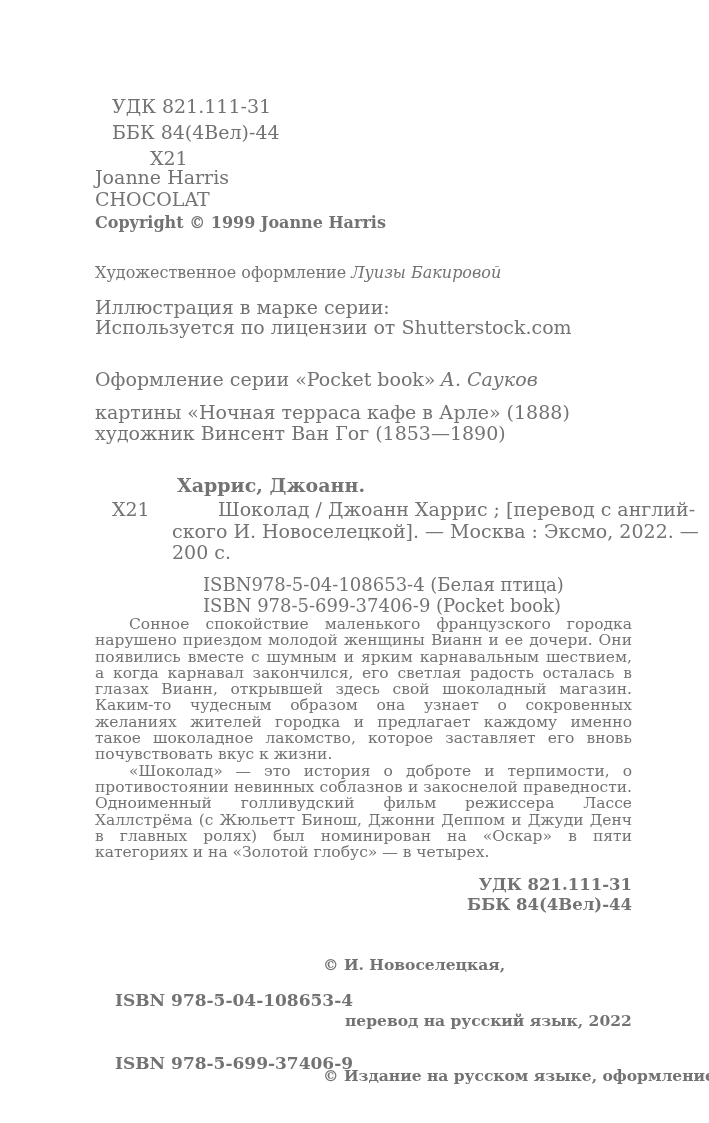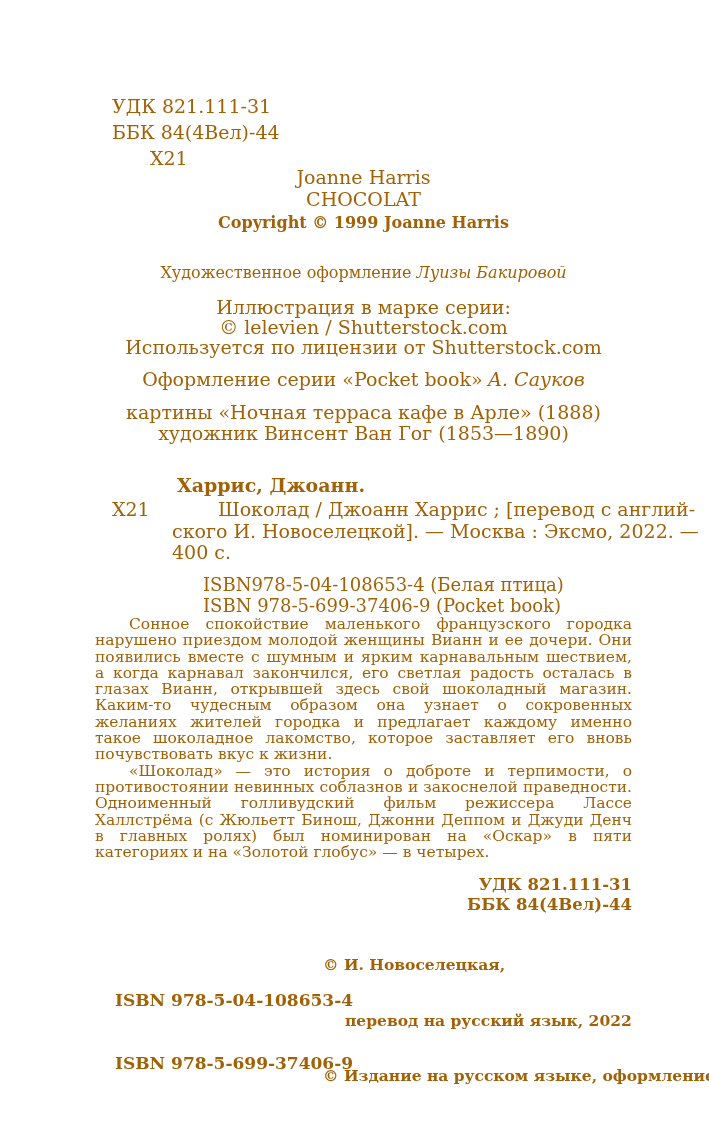--- a/index.html
+++ b/index.html
@@ -1,26 +1,26 @@
 <!DOCTYPE html>
 <html><head>
 <meta charset="utf-8">
 <style>
   html, body { margin:0; padding:0; background:#ffffff; }
   .page {
     position:relative;
     width:709px;
     height:1123px;
     background:#ffffff;
-    color:#a16207;
+    color:#737373;
     font-family:"DejaVu Serif", "Liberation Serif", serif;
     overflow:hidden;
   }
   .tb { position:absolute; left:95px; width:537px; }
-  .center { text-align:center; }
+  .center { }
   .line { white-space:pre; }
 
   .codes-top { top:93px; font-size:19px; line-height:26px; padding-left:17px; }
   .codes-top .x21 { padding-left:38px; }
 
   .author-block { top:166px; font-size:19px; line-height:22px; }
   .copyright-line { top:213px; font-size:16px;font-weight:bold; }
   .series-line { top:238px; font-size:19px; }
   .design-line { top:263px; font-size:16px; }
   .illustration-block { top:297px; font-size:19px; line-height:20px; }
@@ -62,41 +62,40 @@
 
   <div class="tb copyright-line center">Copyright © 1999 Joanne Harris</div>
 
 
   <div class="tb design-line center">
     <span>Художественное оформление</span><span class="italic">Луизы Бакировой</span>
   </div>
 
   <div class="tb illustration-block center">
     <div>Иллюстрация в марке серии:</div>
-    <div>© lelevien / Shutterstock.com</div>
     <div>Используется по лицензии от Shutterstock.com</div>
   </div>
 
   <div class="tb series-design-line center">
     <span>Оформление серии «Pocket book»</span><span class="italic">А. Сауков</span>
   </div>
 
   <div class="tb cover-block center">
     <div>картины «Ночная терраса кафе в Арле» (1888)</div>
     <div>художник Винсент Ван Гог (1853—1890)</div>
   </div>
 
   <div class="tb card-heading">Харрис, Джоанн.</div>
 
   <div class="tb card-body">
     <div class="margin-code">Х21</div>
     <div class="card-lines">
       <div class="line first">Шоколад / Джоанн Харрис ; [перевод с англий-</div>
       <div class="line">ского И. Новоселецкой]. — Москва : Эксмо, 2022. —</div>
-      <div class="line">400 с.</div>
+      <div class="line">200 с.</div>
     </div>
   </div>
 
   <div class="tb card-isbns">
     <div class="line">ISBN978-5-04-108653-4 (Белая птица)</div>
     <div class="line">ISBN 978-5-699-37406-9 (Pocket book)</div>
   </div>
 
   <div class="tb annotation">
     <p>Сонное спокойствие маленького французского городка нарушено приездом молодой женщины Вианн и ее дочери. Они появились вместе с шумным и ярким карнавальным шествием, а когда карнавал закончился, его светлая радость осталась в глазах Вианн, открывшей здесь свой шоколадный магазин. Каким-то чудесным образом она узнает о сокровенных желаниях жителей городка и предлагает каждому именно такое шоколадное лакомство, которое заставляет его вновь почувствовать вкус к жизни.</p>

